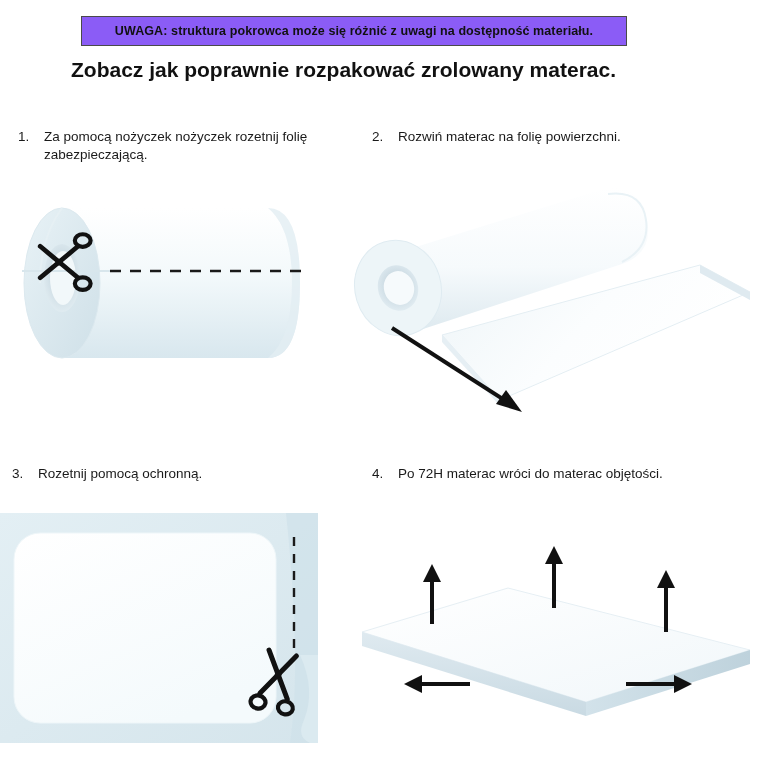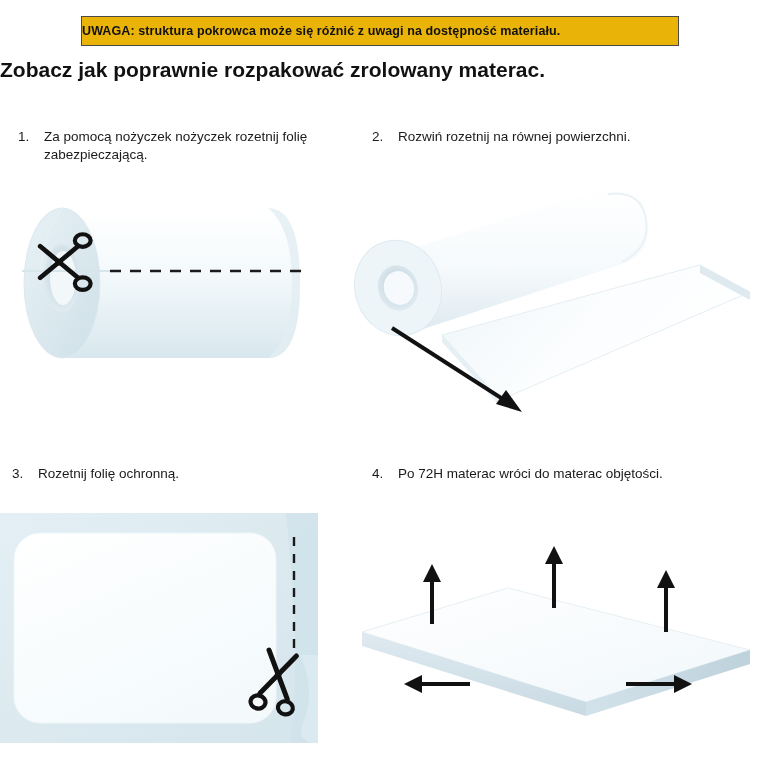--- a/index.html
+++ b/index.html
@@ -14,43 +14,44 @@
     font-family: "Liberation Sans", sans-serif;
     color: #1a1a1a;
     overflow: hidden;
   }
 
   
   .notice {
     position: absolute;
     left: 81px;
     top: 16px;
-    width: 598px;
+    width: 546px;
     height: 30px;
     border: 1px solid #4a4a4a;
     box-sizing: border-box;
     display: flex;
     align-items: center;
-    background: #eab308;
+    justify-content: center;
+    background: #8b5cf6;
   }
   .notice-text {
     font-size: 12.5px;
     font-weight: bold;
     letter-spacing: 0.1px;
     color: #111;
     white-space: nowrap;
   }
 
   
   .heading {
     position: absolute;
     left: 0;
     top: 58px;
     width: 616px;
-    text-align: left;
+    text-align: right;
     font-size: 21px;
     font-weight: bold;
     color: #111;
   }
 
   
   .step-caption {
     position: absolute;
     display: flex;
     align-items: flex-start;
@@ -91,25 +92,25 @@
 </div>
 
 <div class="heading">Zobacz jak poprawnie rozpakować zrolowany materac.</div>
 
 <div class="step-caption" id="cap1">
   <span class="step-num">1.</span>
   <span class="step-text">Za pomocą nożyczek nożyczek rozetnij folię zabezpieczającą.</span>
 </div>
 <div class="step-caption" id="cap2">
   <span class="step-num">2.</span>
-  <span class="step-text">Rozwiń rozetnij na równej powierzchni.</span>
+  <span class="step-text">Rozwiń materac na folię powierzchni.</span>
 </div>
 <div class="step-caption" id="cap3">
   <span class="step-num">3.</span>
-  <span class="step-text">Rozetnij folię ochronną.</span>
+  <span class="step-text">Rozetnij pomocą ochronną.</span>
 </div>
 <div class="step-caption" id="cap4">
   <span class="step-num">4.</span>
   <span class="step-text">Po 72H materac wróci do materac objętości.</span>
 </div>
 
 <div class="panel" id="panel1">
   <svg width="340" height="250" viewBox="0 0 340 250">
     <defs>
       <linearGradient id="rollBody" x1="0" y1="0" x2="0" y2="1">

